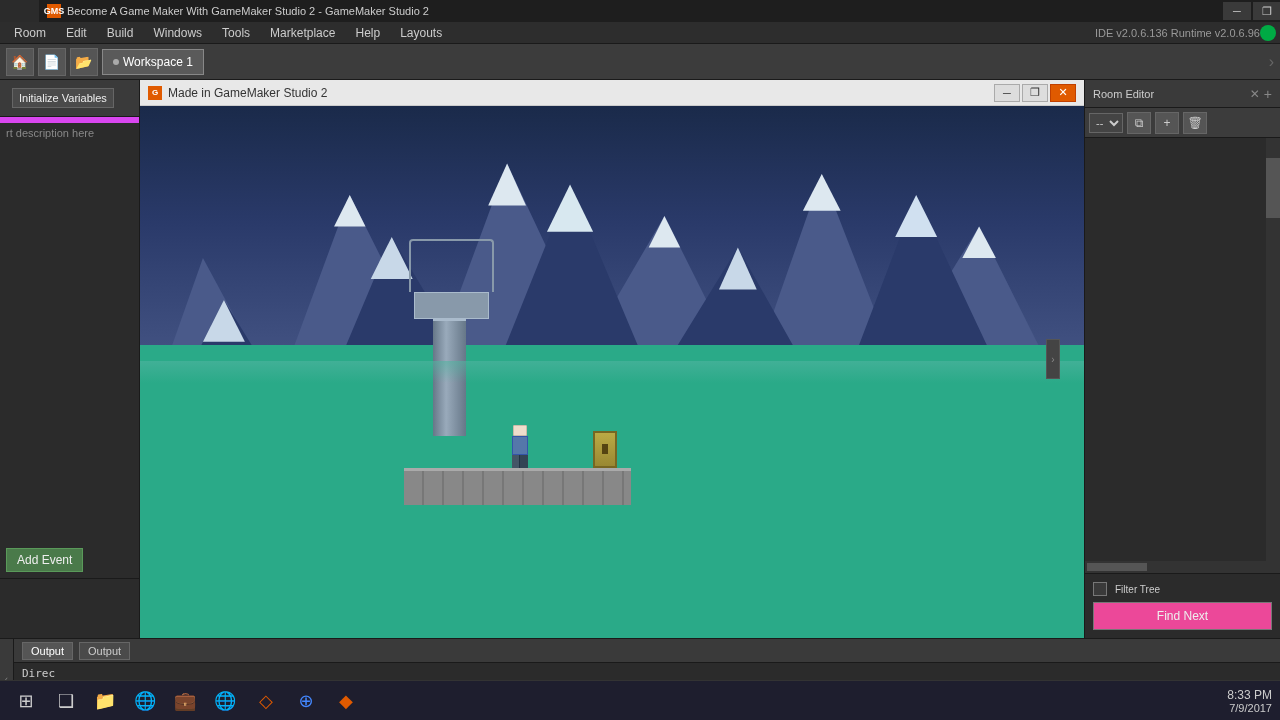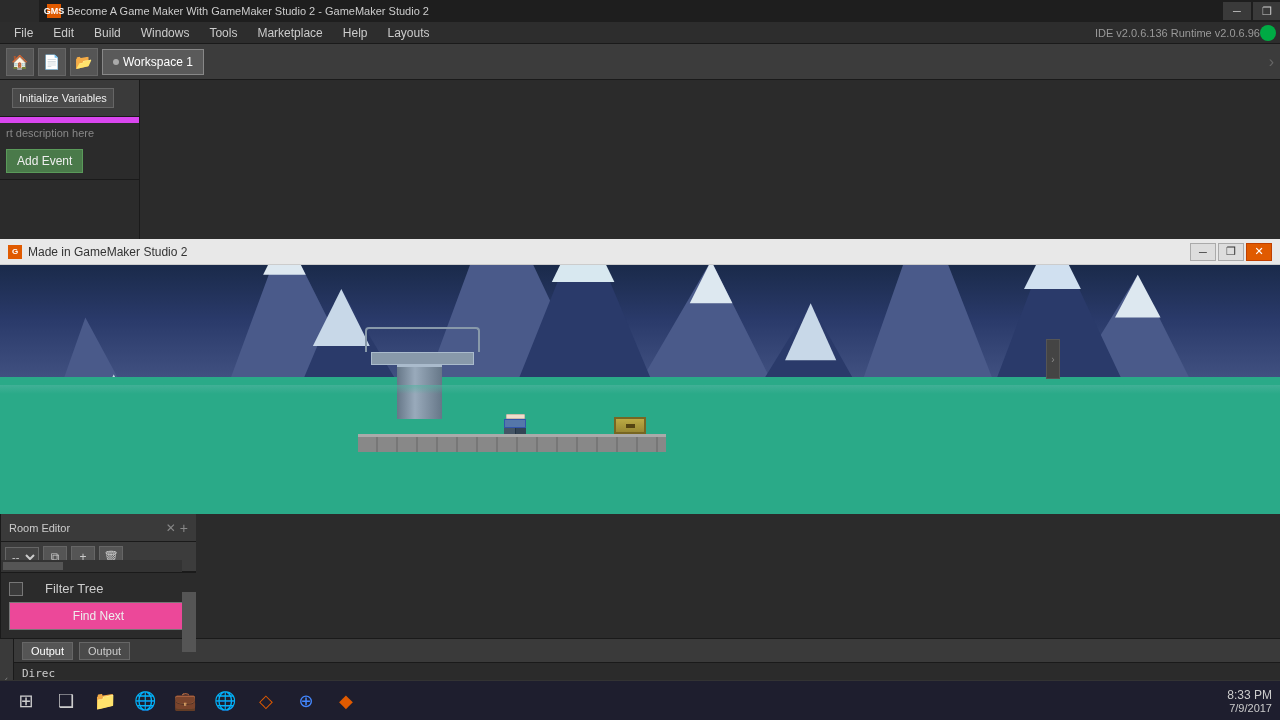--- a/index.html
+++ b/index.html
@@ -344,24 +344,24 @@
       margin-top: 20px;
     }
     #right-panel-bottom {
       margin-top: auto;
       padding: 8px;
       border-top: 1px solid #1a1a1a;
     }
     #filter-tree-row {
       display: flex;
       align-items: center;
-      gap: 22px;
+      gap: 8px;
       margin-bottom: 6px;
       color: #ccc;
-      font-size: 13px;
+      font-size: 10px;
     }
     #filter-tree-checkbox {
       width: 14px;
       height: 14px;
       background: #3a3a3a;
       border: 1px solid #777;
       cursor: pointer;
     }
     #find-next-btn {
       width: 100%;
@@ -520,21 +520,21 @@
     <span>Become A Game Maker With GameMaker Studio 2 - GameMaker Studio 2</span>
   </div>
   <div id="title-bar-controls">
     <button class="title-btn">─</button>
     <button class="title-btn">❐</button>
     <button class="title-btn close">✕</button>
   </div>
 </div>
 
 <div id="menu-bar">
-  <div class="menu-item">File</div>
+  <div class="menu-item">Room</div>
   <div class="menu-item">Edit</div>
   <div class="menu-item">Build</div>
   <div class="menu-item">Windows</div>
   <div class="menu-item">Tools</div>
   <div class="menu-item">Marketplace</div>
   <div class="menu-item">Help</div>
   <div class="menu-item">Layouts</div>
   <span id="gms-version">IDE v2.0.6.136 Runtime v2.0.6.96</span>
   <div id="build-status-indicator"></div>
 </div>
@@ -543,21 +543,21 @@
   <button class="toolbar-btn">🏠</button>
   <button class="toolbar-btn">📄</button>
   <button class="toolbar-btn">📂</button>
   <div id="workspace-tab">
     <div class="tab-dot"></div>
     <span>Workspace 1</span>
   </div>
   <span style="margin-left:auto; color:#666; font-size:16px;">›</span>
 </div>
 
-<div id="main-layout" style="height: 558px; display:flex; position:relative;flex-direction:column;">
+<div id="main-layout" style="height: 558px; display:flex; position:relative;">
 
   <div id="left-sidebar">
     <div id="sidebar-header">
       <button id="init-vars-btn">Initialize Variables</button>
     </div>
     <div id="description-area">
       <span>rt description here</span>
     </div>
     <div style="flex:1;"></div>
     <button id="add-event-btn">Add Event</button>

